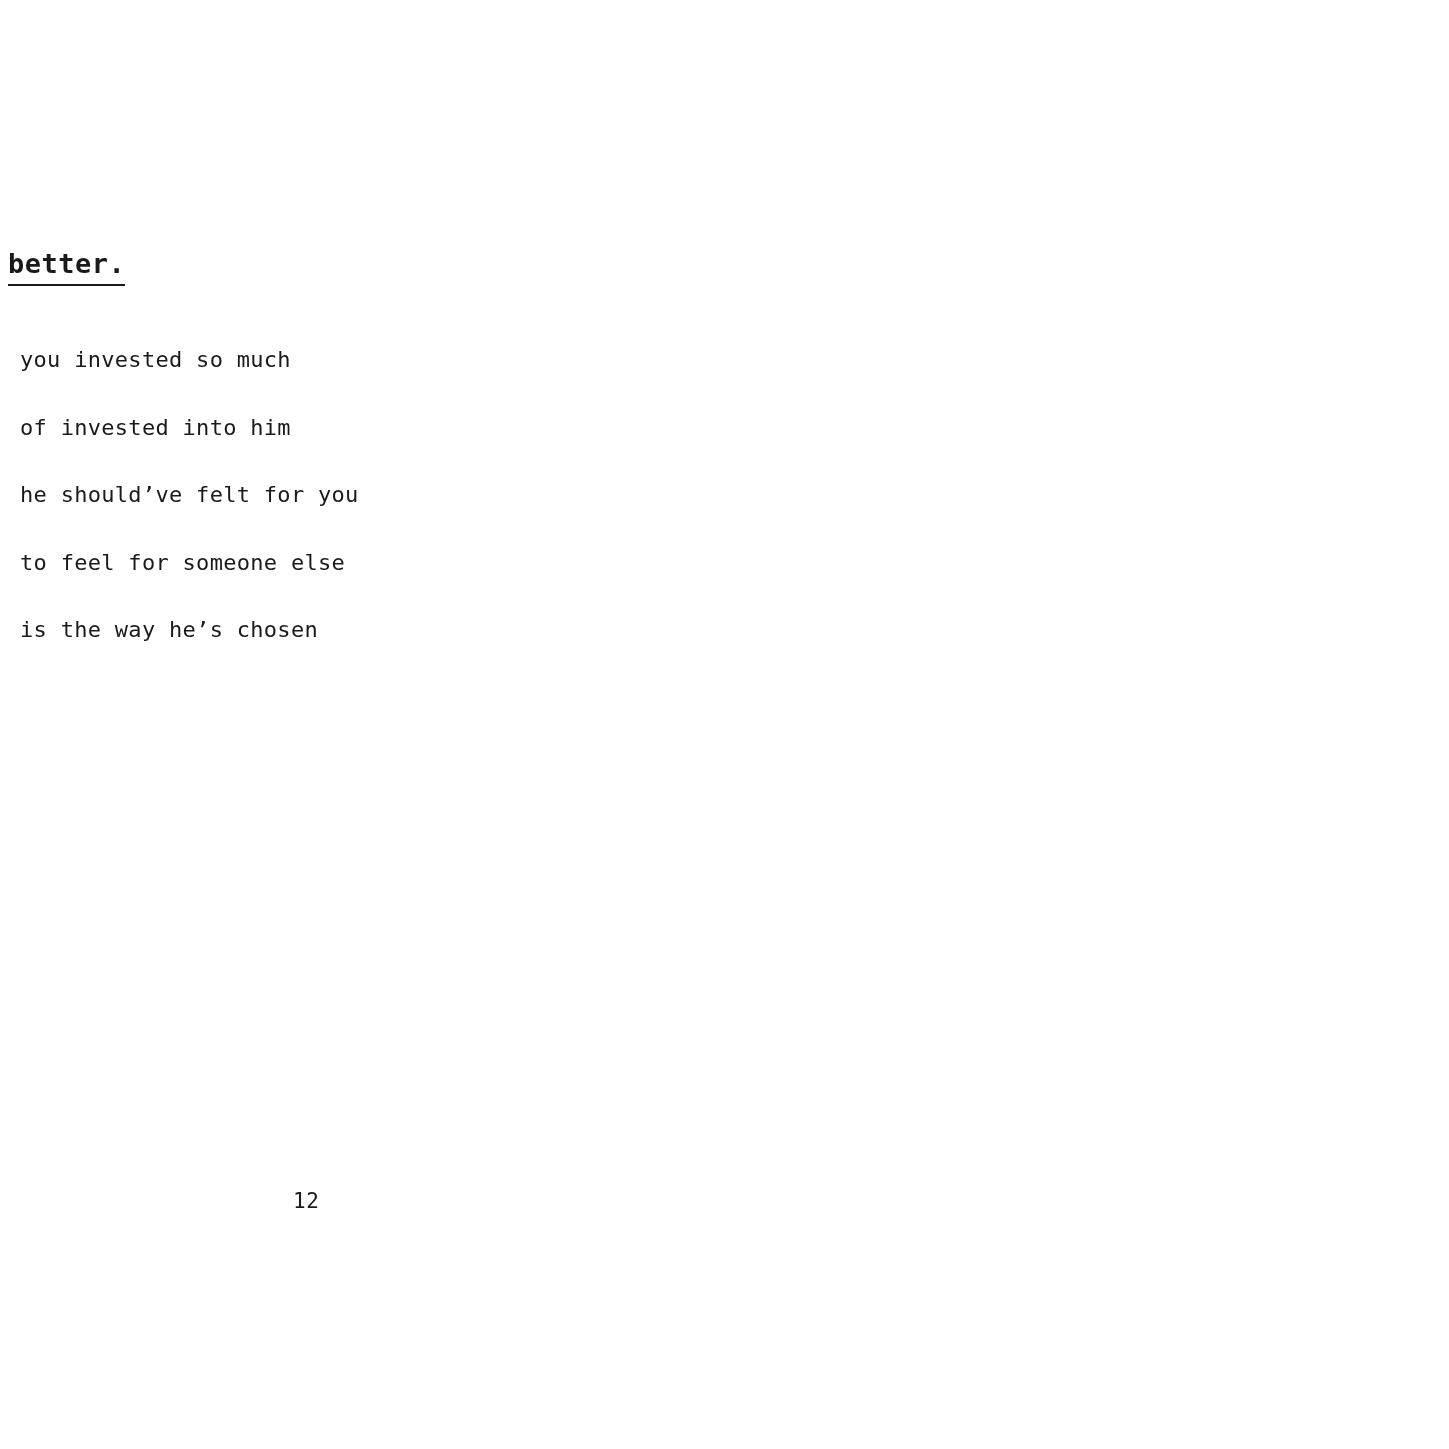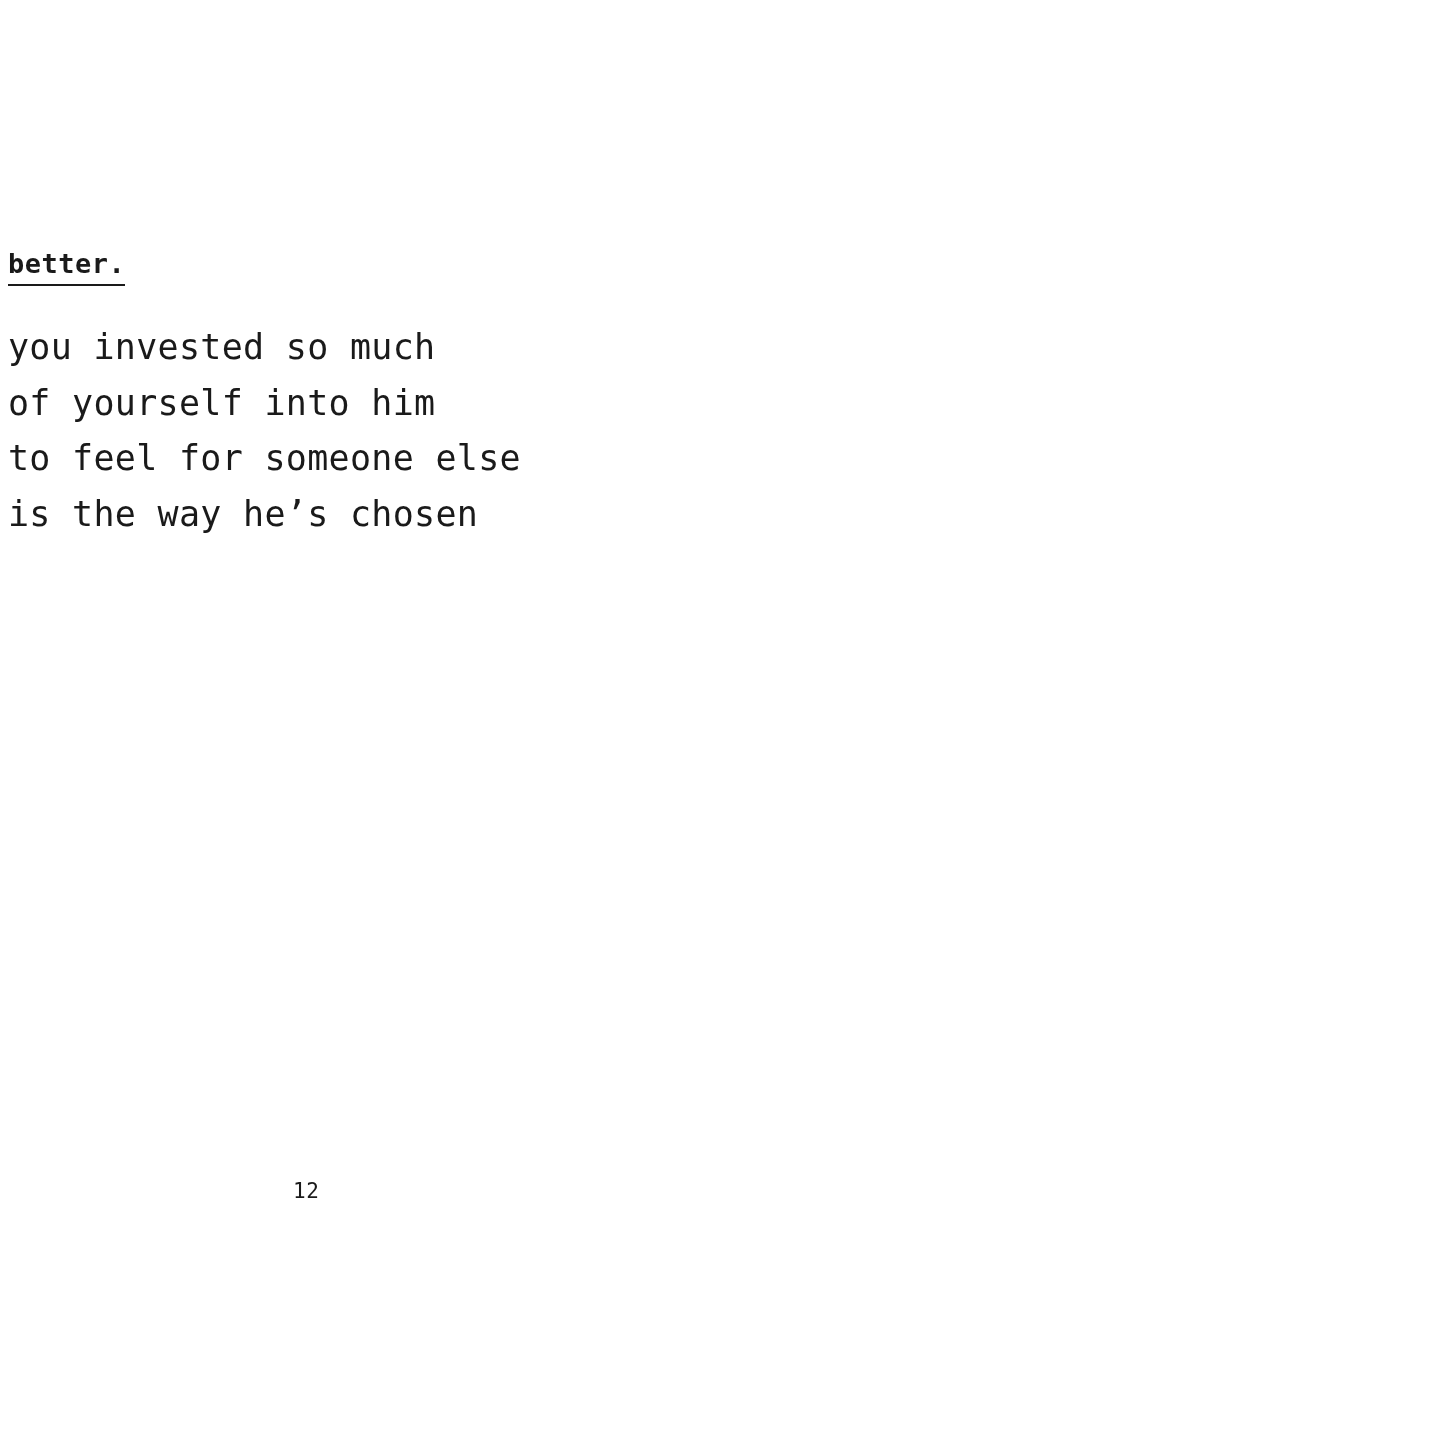--- a/index.html
+++ b/index.html
@@ -45,50 +45,51 @@
     font-weight: 700;
     letter-spacing: 0.5px;
     line-height: 1.2;
     display: inline-block;
     border-bottom: 2px solid #1a1a1a;
     padding-bottom: 4px;
     margin: 0 0 34px 0;
     white-space: pre;
   }
   .poem-line {
-    font-size: 35px;
+    font-size: 22px;
     line-height: 55.5px;
     letter-spacing: 0.3px;
     white-space: pre;
-    margin: 0;
+    margin: 12px;
   }
   .poem-line.blank {
     height: 55.5px;
   }
   .page-number {
     position: absolute;
-    bottom: 246px;
+    bottom: 236px;
     font-size: 21px;
     letter-spacing: 0.5px;
   }
   .page-number-left {
     left: 293px;
   }
 </style>
 </head>
 <body>
 
 <div class="spread">
 
   <div class="page page-left">
     <div class="poem poem-left">
       <div class="poem-title">better.</div>
       <div class="poem-body">
         <p class="poem-line">you invested so much</p>
-        <p class="poem-line">of yourself into him</p>
+        <p class="poem-line">of invested into him</p>
+        <p class="poem-line">he should’ve felt for you</p>
         <p class="poem-line">to feel for someone else</p>
         <p class="poem-line">is the way he’s chosen</p>
         <p class="poem-line blank"></p>
       </div>
     </div>
     <div class="page-number page-number-left">12</div>
   </div>
 
   <div class="page page-right">
     

